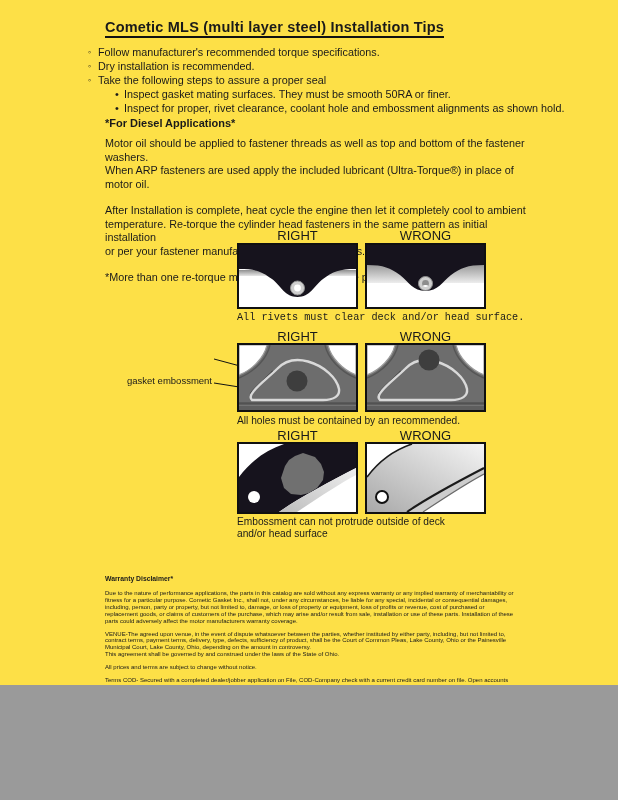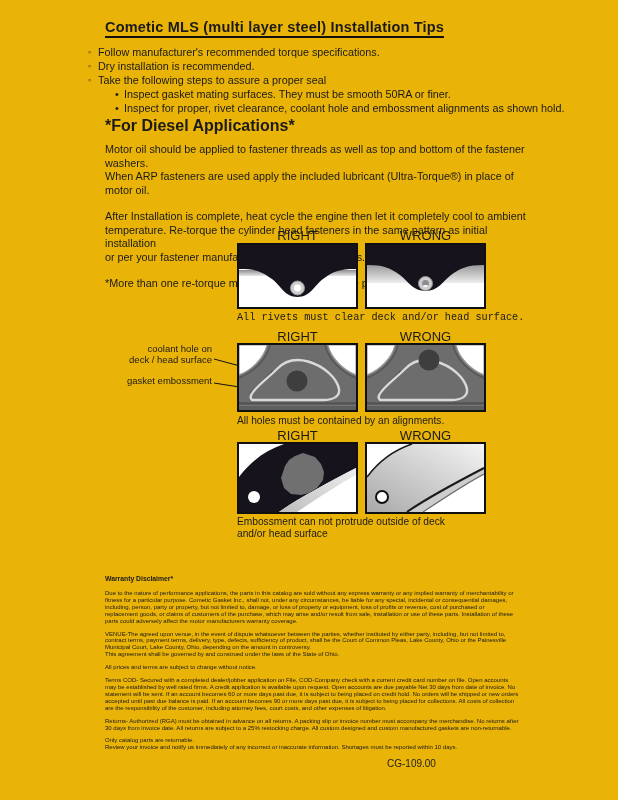--- a/index.html
+++ b/index.html
@@ -1,29 +1,29 @@
 <!DOCTYPE html>
 <html><head>
 <meta charset="utf-8">
 <style>
   html,body{margin:0;padding:0;background:#9a9a9a;}
-  .page{position:relative;width:618px;height:800px;margin:0 auto;background:#eab308;
+  .page{position:relative;width:618px;height:685px;margin:0 auto;background:#fde047;
         font-family:"Liberation Sans",sans-serif;color:#1a1a1a;overflow:hidden;}
 
   .title{position:absolute;left:105px;top:19px;font-size:14.5px;font-weight:bold;
          letter-spacing:.2px;border-bottom:2px solid #111;padding-bottom:1px;}
 
   .tips{position:absolute;left:88px;top:45px;font-size:10.8px;line-height:14px;}
   .tip-row{display:flex;}
   .tip-bullet{width:10px;font-size:9px;}
   .sub-rows{margin-left:27px;}
   .sub-bullet{width:9px;font-size:11px;}
 
   .diesel{position:absolute;left:105px;top:117px;width:432px;}
-  .diesel-heading{font-size:16px;font-weight:bold;margin:0 0 8px;}
+  .diesel-heading{font-size:11px;font-weight:bold;margin:0 0 8px;}
   .diesel-para{font-size:10.8px;line-height:13.5px;margin:8px 0 13px;white-space:pre-line;}
 
   .dlabel{position:absolute;width:121px;text-align:center;font-size:13px;font-weight:normal;}
   .dbox{position:absolute;width:121px;border:2px solid #101010;box-sizing:border-box;background:#fff;}
   .dbox svg{display:block;width:100%;height:100%;}
   .caption{position:absolute;left:237px;font-size:10.2px;line-height:11.5px;white-space:pre-line;}
 
   .annot{position:absolute;left:96px;width:116px;text-align:right;font-size:9.5px;
          line-height:10.5px;white-space:pre-line;}
   .leaders{position:absolute;left:214px;top:352px;}
@@ -110,22 +110,20 @@
       <circle cx="58.5" cy="38.5" r="7" fill="#cfcfcf" stroke="#8f8f8f" stroke-width="1"></circle>
       <circle cx="58.5" cy="38.5" r="3.4" fill="#8d8d8d"></circle>
       <ellipse cx="58.5" cy="41" rx="2.6" ry="1.1" fill="#ffffff"></ellipse>
     </svg>
   </div>
   <div class="caption" style="top:312px;font-family:Liberation Mono, monospace;">All rivets must clear deck and/or head surface.</div>
 
   <div class="dlabel" style="left:237px;top:329px;">RIGHT</div>
   <div class="dlabel" style="left:365px;top:329px;">WRONG</div>
 
-  <div class="annot" style="top:344px;">coolant hole on
-deck / head surface</div>
   <div class="annot" style="top:376px;">gasket embossment</div>
   <svg class="leaders" width="84" height="42">
     <line x1="0" y1="7" x2="78" y2="28" stroke="#111" stroke-width="1"></line>
     <line x1="0" y1="31" x2="44" y2="38" stroke="#111" stroke-width="1"></line>
   </svg>
 
   <div class="dbox" style="left:237px;top:343px;height:69px;">
     <svg viewBox="0 0 117 65">
       <rect width="117" height="65" fill="#6d6d6d"></rect>
       <path d="M31,0 C28,14 15,27 0,33" stroke="#555555" stroke-width="1.4" fill="none"></path>
@@ -148,21 +146,21 @@
       <path d="M0,0 H28 C25,13 13,25 0,30 Z" fill="#ffffff" stroke="#9c9c9c" stroke-width="1.2"></path>
       <path d="M117,0 H89 C92,13 104,25 117,30 Z" fill="#ffffff" stroke="#9c9c9c" stroke-width="1.2"></path>
       <path d="M34,26 C27,34 16,42 11.5,49" stroke="#3b3b3b" stroke-width="1.8" fill="none"></path>
       <path d="M13,55 H84 C95,55 101,51 100,44 C98,33 85,21 69,16.5 C56,13 46,15.5 38,24 C30,32 19,40 14,47 C11.5,50 11,53 13,55 Z" fill="none" stroke="#d9d9d9" stroke-width="2.4"></path>
       <circle cx="62" cy="15" r="10.5" fill="#3e3e3e"></circle>
       <rect y="58" width="117" height="7" fill="#5e5e5e"></rect>
       <line x1="0" y1="58" x2="117" y2="58" stroke="#464646" stroke-width="1.2"></line>
       <line x1="0" y1="60.5" x2="117" y2="60.5" stroke="#7a7a7a" stroke-width="0.8"></line>
     </svg>
   </div>
-  <div class="caption" style="top:415px;">All holes must be contained by an alignments.</div>
+  <div class="caption" style="top:415px;">All holes must be contained by an recommended.</div>
 
   <div class="dlabel" style="left:237px;top:428px;">RIGHT</div>
   <div class="dlabel" style="left:365px;top:428px;">WRONG</div>
 
   <div class="dbox" style="left:237px;top:442px;height:72px;">
     <svg viewBox="0 0 117 68">
       <defs>
         <linearGradient id="g3a" x1="0" y1="1" x2="1" y2="0">
           <stop offset="0" stop-color="#bdbdbd"></stop>
             <stop offset="1" stop-color="#efefef"></stop>

